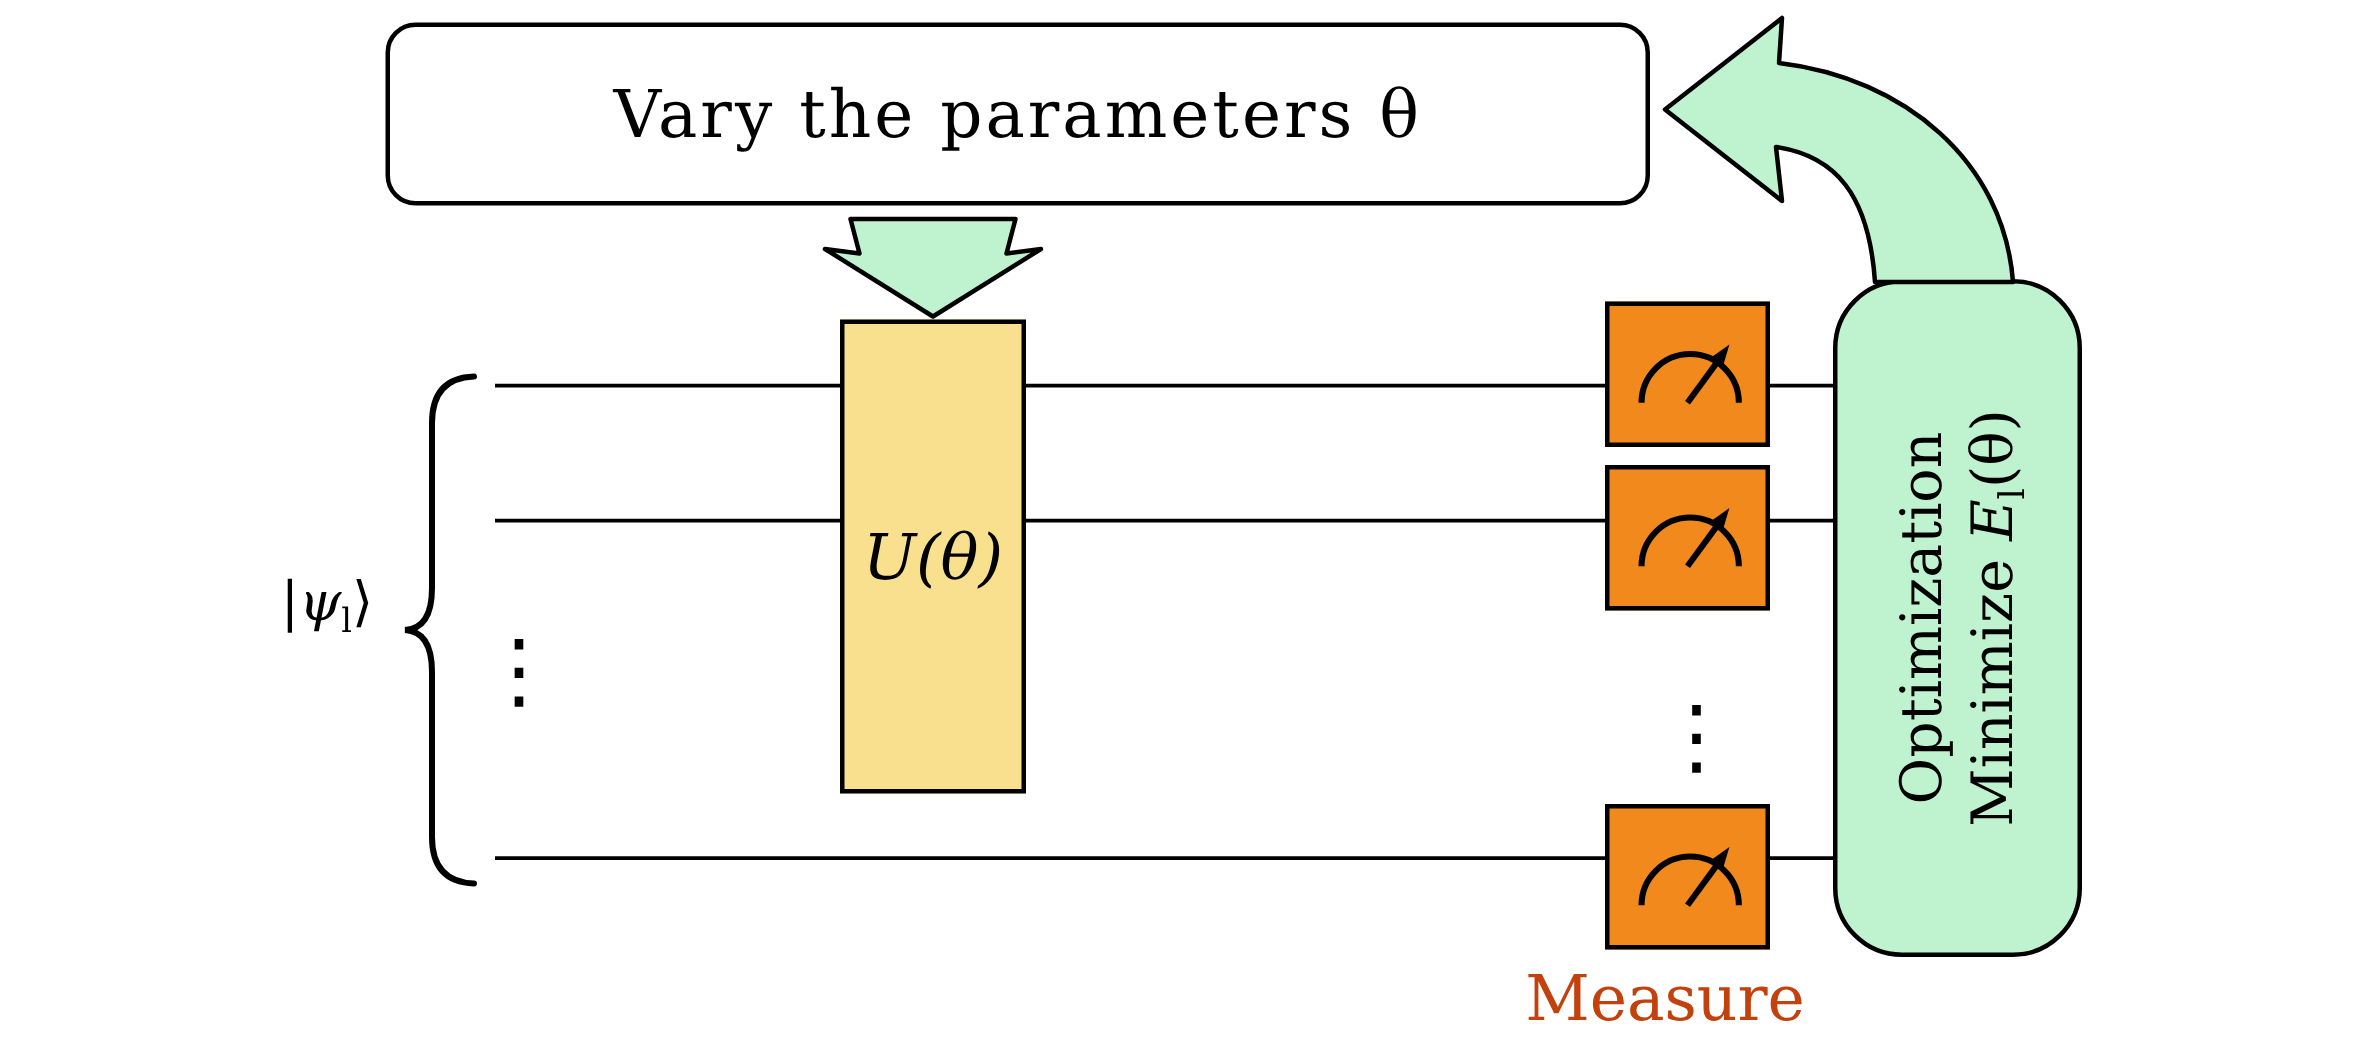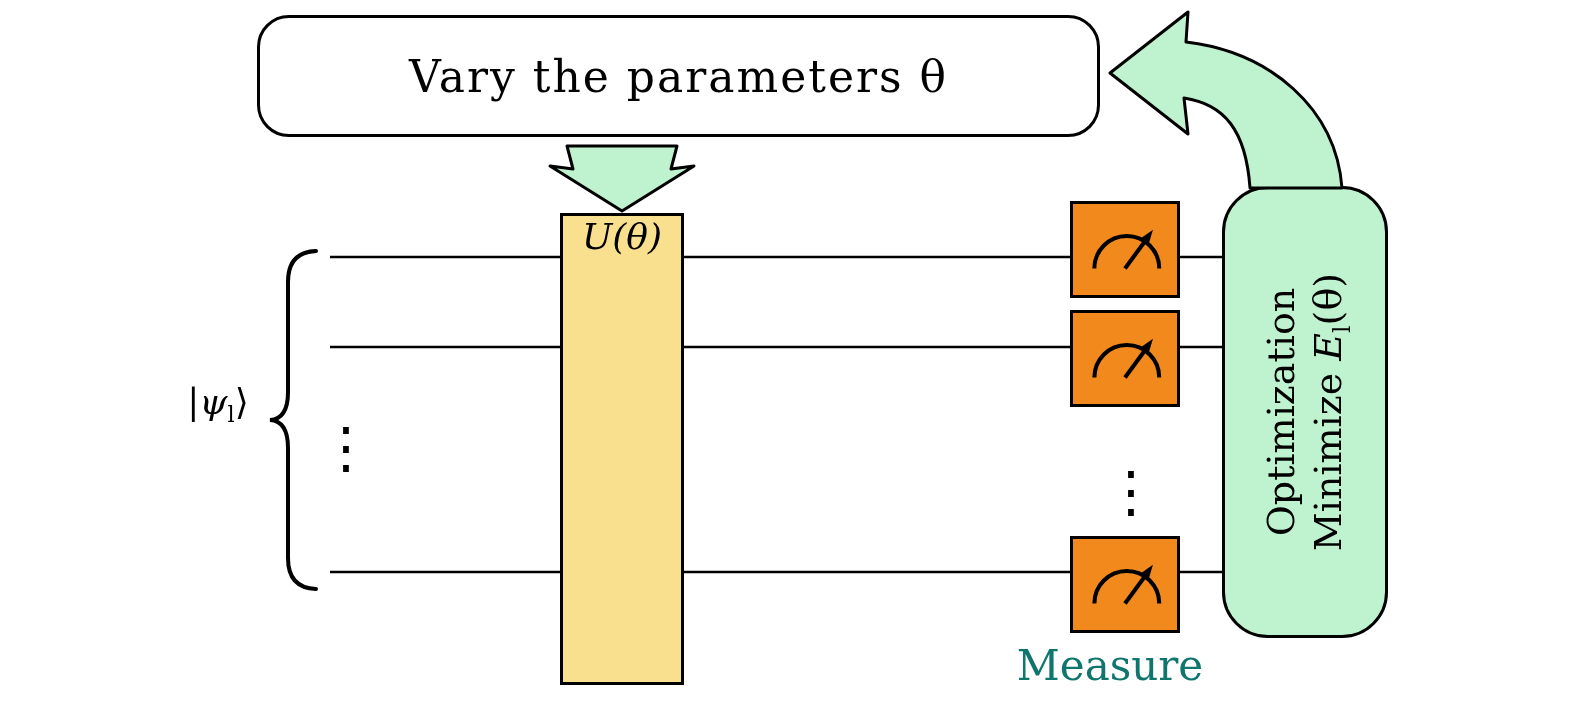--- a/index.html
+++ b/index.html
@@ -5,28 +5,28 @@
   html,body{margin:0;padding:0;background:#ffffff;}
   .canvas{
     position:relative;width:1575px;height:709px;background:#ffffff;
     font-family:"DejaVu Serif","Liberation Serif",serif;color:#000;overflow:hidden;
   }
   .layer{position:absolute;left:0;top:0;width:1575px;height:709px;pointer-events:none;}
   .layer.under{z-index:1;}
   .layer.over{z-index:3;}
   .absbox{position:absolute;box-sizing:border-box;border:3px solid #000;z-index:2;}
   .vary{
-    left:257px;top:15px;width:843px;height:122px;border-radius:32px;background:#ffffff;
+    left:257px;top:15px;width:843px;height:122px;border-radius:20px;background:#ffffff;
     display:flex;align-items:center;justify-content:center;
     font-size:44px;letter-spacing:2px;
   }
   .ubox{
-    left:560px;top:213px;width:124px;height:472px;background:#f8e08e;
-    display:flex;align-items:flex-start;justify-content:center;
-    font-size:36px;font-style:italic;
+    left:560px;top:213px;width:124px;height:316px;background:#f8e08e;
+    display:flex;align-items:center;justify-content:center;
+    font-size:42px;font-style:italic;
   }
   .meter{
     left:1070px;width:110px;height:97px;background:#f2891d;
     display:flex;align-items:center;justify-content:center;
   }
   .m1{top:201px;} .m2{top:310px;} .m3{top:536px;}
   .meter svg{width:96px;height:82px;display:block;}
   .opt{
     left:1222px;top:186px;width:166px;height:452px;background:#bff3cf;border-radius:46px;
   }
@@ -38,21 +38,21 @@
   }
   .psi{
     position:absolute;left:166px;top:381px;width:104px;text-align:center;
     font-size:36px;z-index:2;
   }
   .dots{position:absolute;font-size:56px;line-height:1;z-index:2;font-family:"DejaVu Sans",sans-serif;}
   .dots-left{left:318px;top:420px;width:44px;text-align:center;}
   .dots-meas{left:1103px;top:464px;width:44px;text-align:center;}
   .measure-label{
     position:absolute;left:1000px;top:641px;width:220px;text-align:center;
-    font-size:42px;color:#0f766e;z-index:2;
+    font-size:42px;color:#c2410c;z-index:2;
   }
   sub{font-size:0.62em;line-height:0;}
   .ivar{font-style:italic;}
 </style>
 </head>
 <body>
 
 <div class="canvas">
 
   <svg class="layer under" viewBox="0 0 1575 709">

